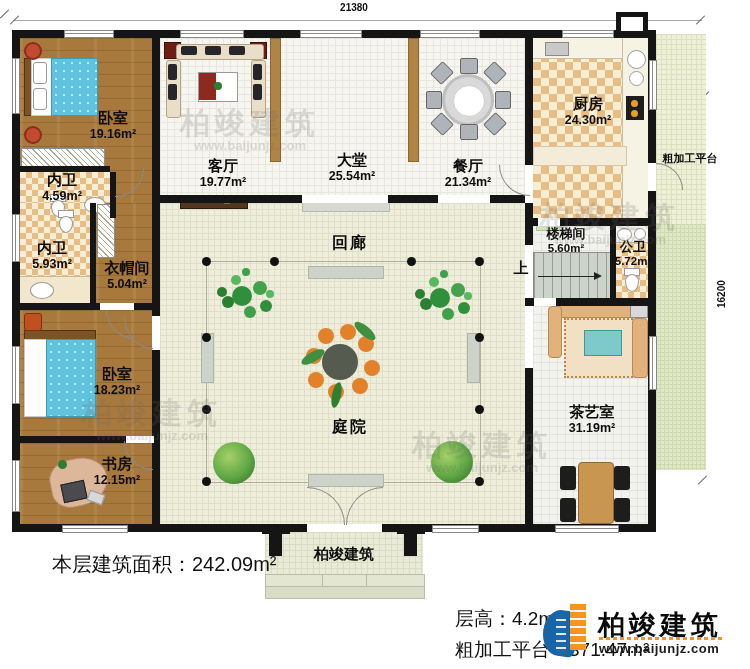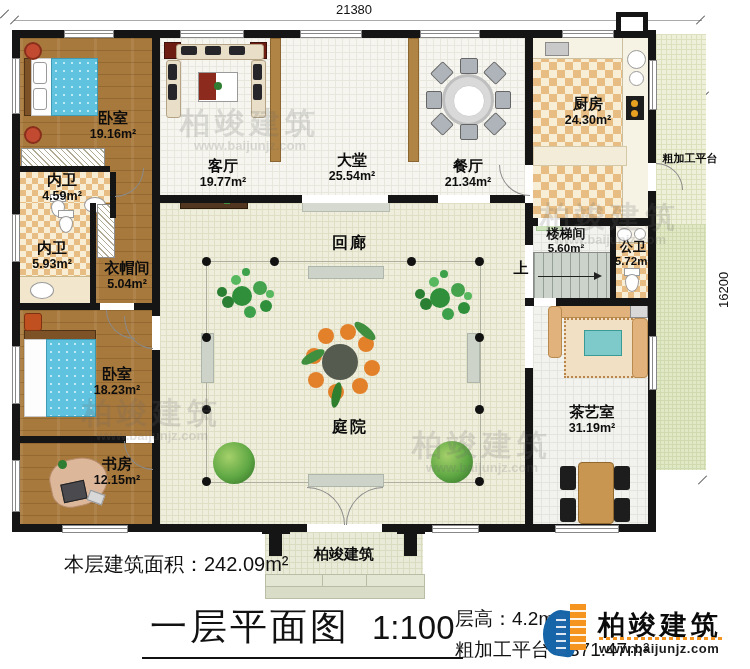--- a/index.html
+++ b/index.html
@@ -40,21 +40,21 @@
   .col{position:absolute;width:9px;height:9px;background:#111;border-radius:50%}
   .pad{position:absolute;background:#cdd3c9;border:1px solid #aeb5aa}
   .fix{position:absolute;background:#fff;border:1px solid #9a9a9a}
   .label{position:absolute;font-weight:bold;color:#0d0d0d;text-align:center;line-height:1.12;
     white-space:nowrap;transform:translateX(-50%)}
   .label .name{display:block;font-size:15px}
   .label .area{display:block;font-size:12.5px}
   .label-sm .name{font-size:13px}
   .label-sm .area{font-size:11.5px}
   .label-lg .name{font-size:16px;letter-spacing:2px}
-  .dim{position:absolute;font-size:13px;font-weight:normal;color:#111}
+  .dim{position:absolute;font-size:10px;font-weight:bold;color:#111}
   .dim-v{writing-mode:vertical-rl;transform:rotate(180deg)}
   .tick{position:absolute;width:1px;height:12px;background:#555;transform:rotate(45deg)}
   .wm{position:absolute;text-align:center;color:rgba(105,105,105,.20);pointer-events:none;transform:translateX(-50%);line-height:1.1}
   .wm .wm-name{display:block;font-size:30px;font-weight:bold;letter-spacing:5px}
   .wm .wm-url{display:block;font-size:13px;font-weight:bold}
   .stat{position:absolute;font-size:20px;color:#111}
   .stat2{position:absolute;font-size:19px;color:#111}
   .plan-title{position:absolute;display:flex;gap:22px;align-items:baseline;
     border-bottom:2px solid #111;padding:0 8px 5px 8px}
   .t-main{font-size:37px;letter-spacing:3px}
@@ -364,26 +364,22 @@
   </div>
   <div class="wm" style="left:152px;top:396px">
     <span class="wm-name">柏竣建筑</span>
     <span class="wm-url">www.baijunjz.com</span>
   </div>
   <div class="wm" style="left:482px;top:428px">
     <span class="wm-name">柏竣建筑</span>
     <span class="wm-url">www.baijunjz.com</span>
   </div>
 
-  <div class="stat" style="left:64px;top:551px">
+  <div class="stat" style="left:52px;top:551px">
     <span>本层建筑面积：</span><span>242.09m²</span>
-  </div>
-  <div class="plan-title" style="left:142px;top:602px">
-    <span class="t-main">一层平面图</span>
-    <span class="t-scale">1:100</span>
   </div>
   <div class="stat2" style="left:455px;top:606px">
     <span>层高：</span><span>4.2m</span>
   </div>
   <div class="stat2" style="left:455px;top:637px">
     <span>粗加工平台：</span><span>371.47m²</span>
   </div>
 
   <div class="abs" style="left:543px;top:604px;width:52px;height:52px">
     <div class="abs" style="left:0;top:6px;width:34px;height:46px;background:#1565a8;border-radius:65% 0 25% 70%;transform:rotate(8deg)"></div>

